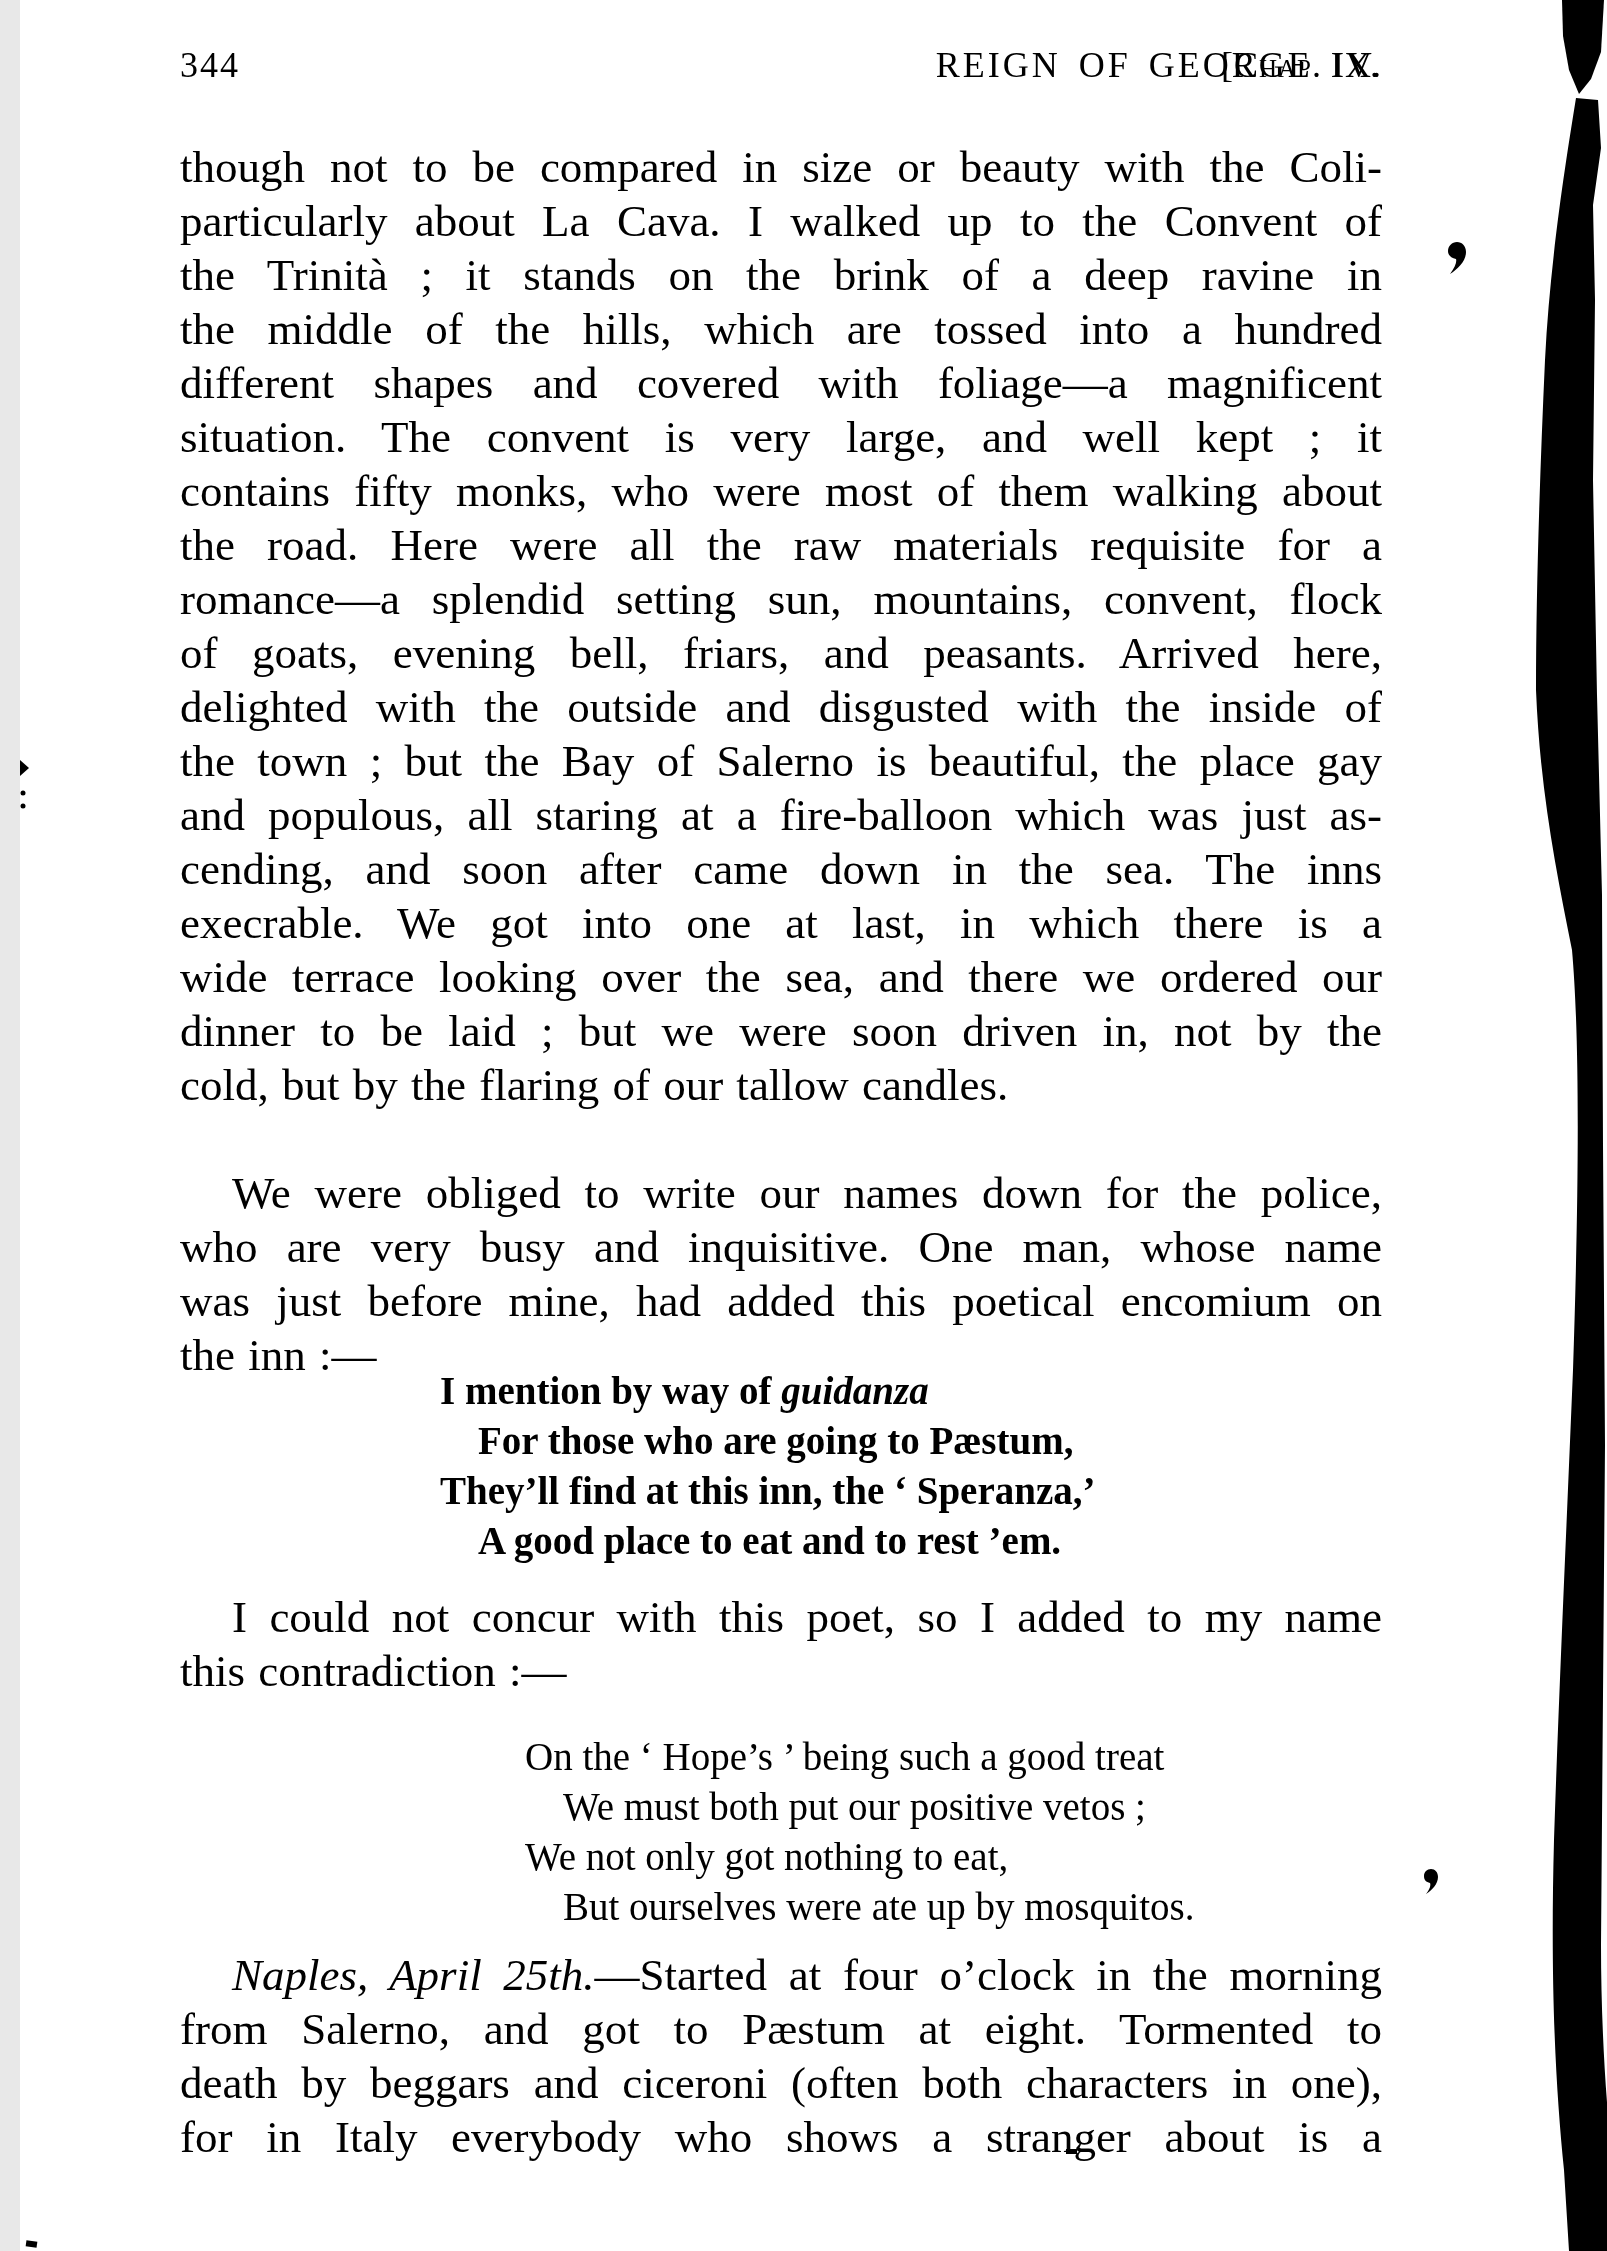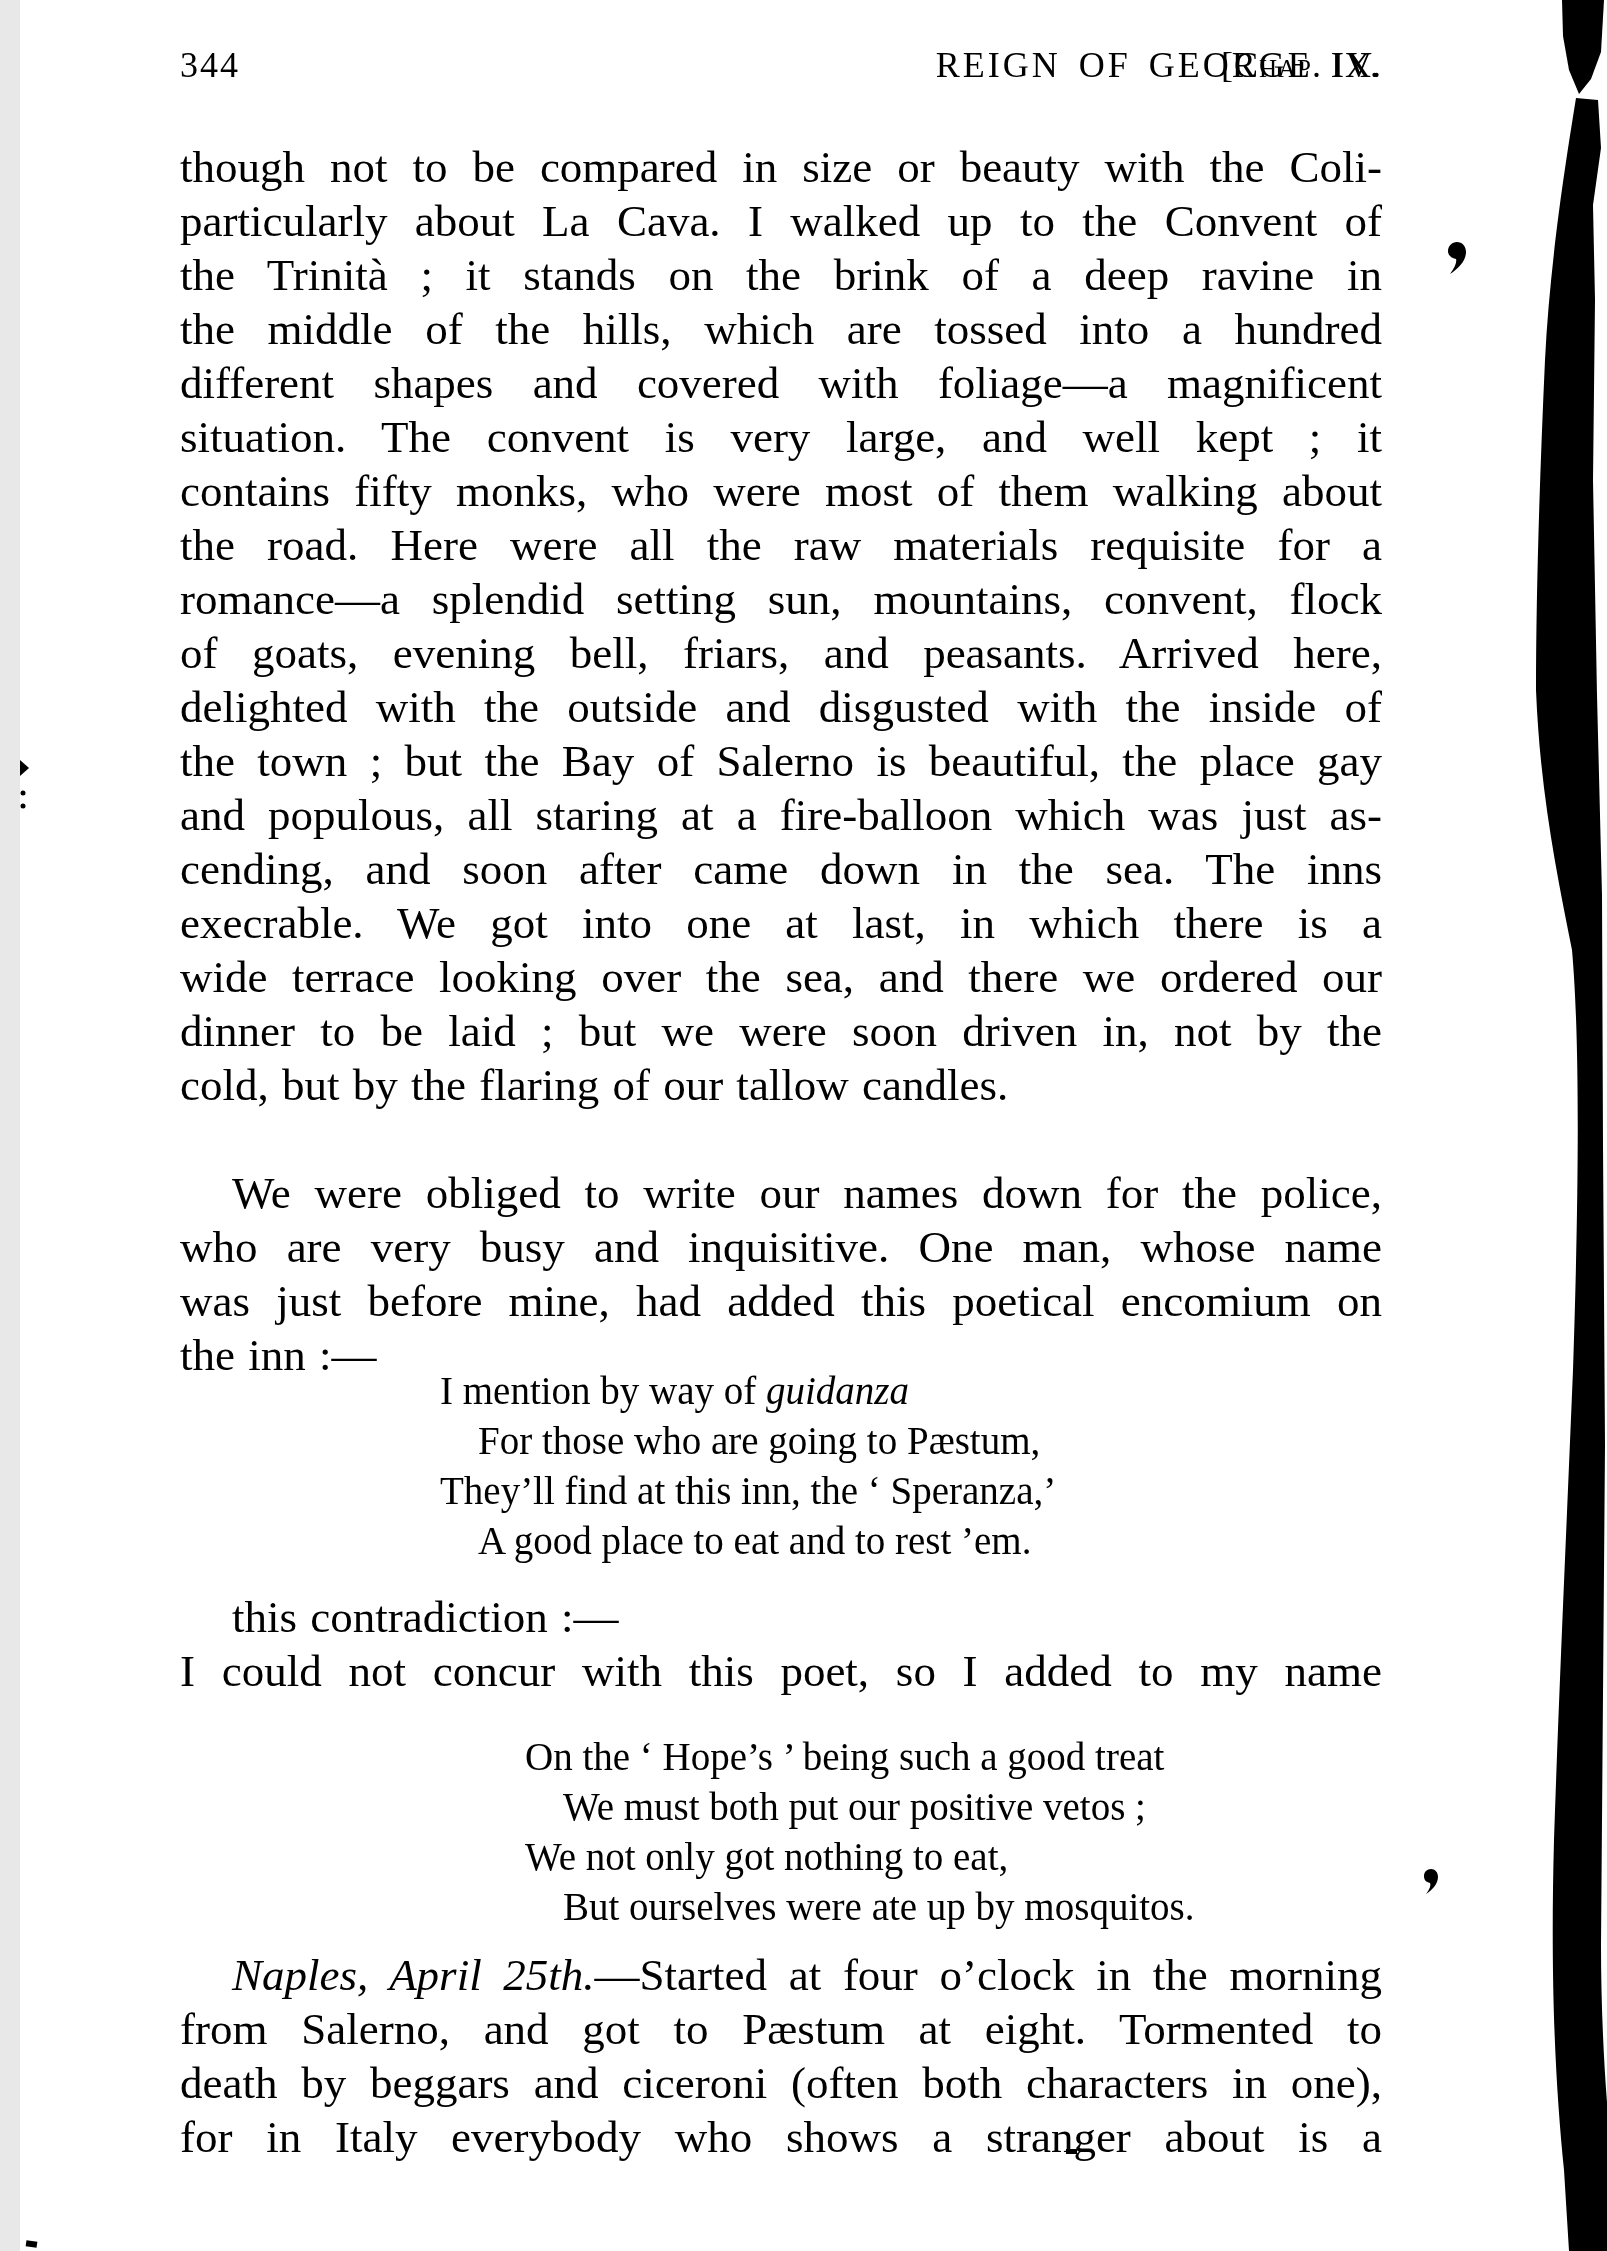--- a/index.html
+++ b/index.html
@@ -40,21 +40,21 @@
   .para[data-indent="1"] .line:first-child{text-indent:52px;}
   #p1{top:140px;}
   #p2{top:1166px;}
   #p3{top:1590px;}
   #p4{top:1948px;}
   
   .poem{
     position:absolute;
     font-size:39px;line-height:50px;
   }
-  #poem1{top:1366px;left:420px;}
+  #poem1{top:1366px;left:420px;font-weight:bold;}
   #poem2{top:1732px;left:505px;}
   .poem .poem-line:nth-child(even){margin-left:38px;}
   .artifact-svg{position:absolute;top:0;left:0;pointer-events:none;}
 </style>
 </head>
 <body>
 
 <div class="page">
 
   <div class="header">
@@ -92,22 +92,22 @@
     </div>
 
   <div class="poem" id="poem1">
       <div class="poem-line">I mention by way of <i>guidanza</i></div>
       <div class="poem-line">For those who are going to Pæstum,</div>
       <div class="poem-line">They’ll find at this inn, the ‘ Speranza,’</div>
       <div class="poem-line">A good place to eat and to rest ’em.</div>
     </div>
 
   <div class="para" id="p3" data-indent="1">
+      <div class="line">I could not concur with this poet, so I added to my name</div>
       <div class="line last">this contradiction :—</div>
-      <div class="line">I could not concur with this poet, so I added to my name</div>
     </div>
 
   <div class="poem" id="poem2">
       <div class="poem-line">On the ‘ Hope’s ’ being such a good treat</div>
       <div class="poem-line">We must both put our positive vetos ;</div>
       <div class="poem-line">We not only got nothing to eat,</div>
       <div class="poem-line">But ourselves were ate up by mosquitos.</div>
     </div>
 
   <div class="para" id="p4" data-indent="1">

